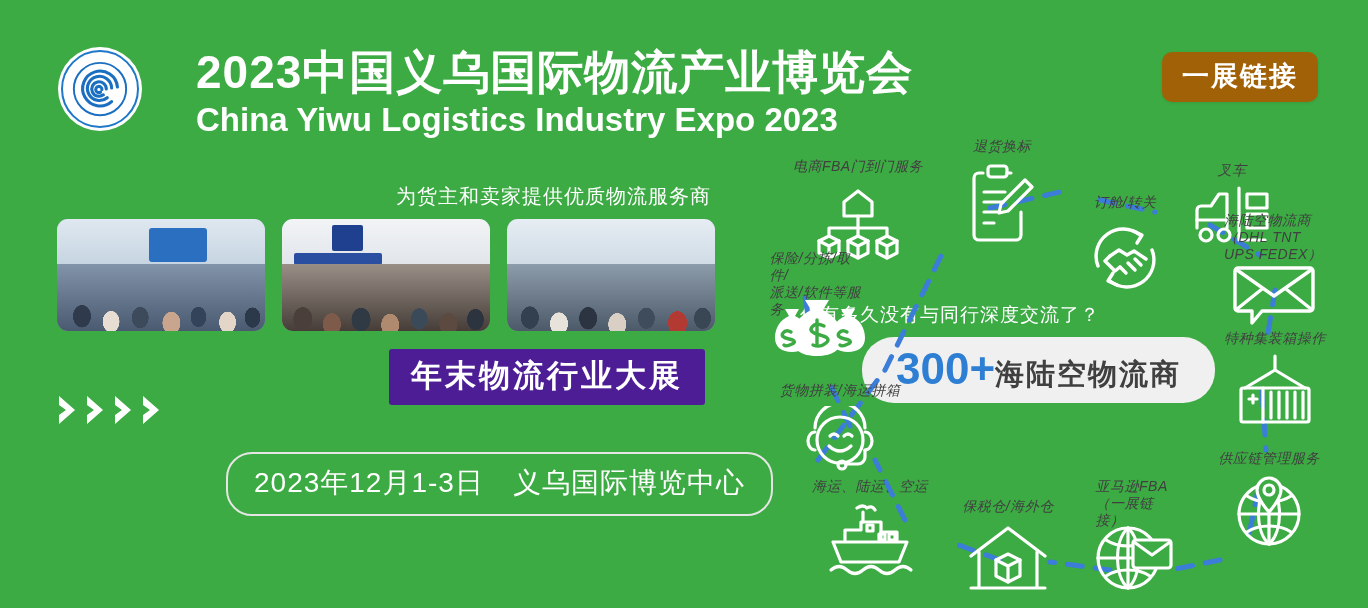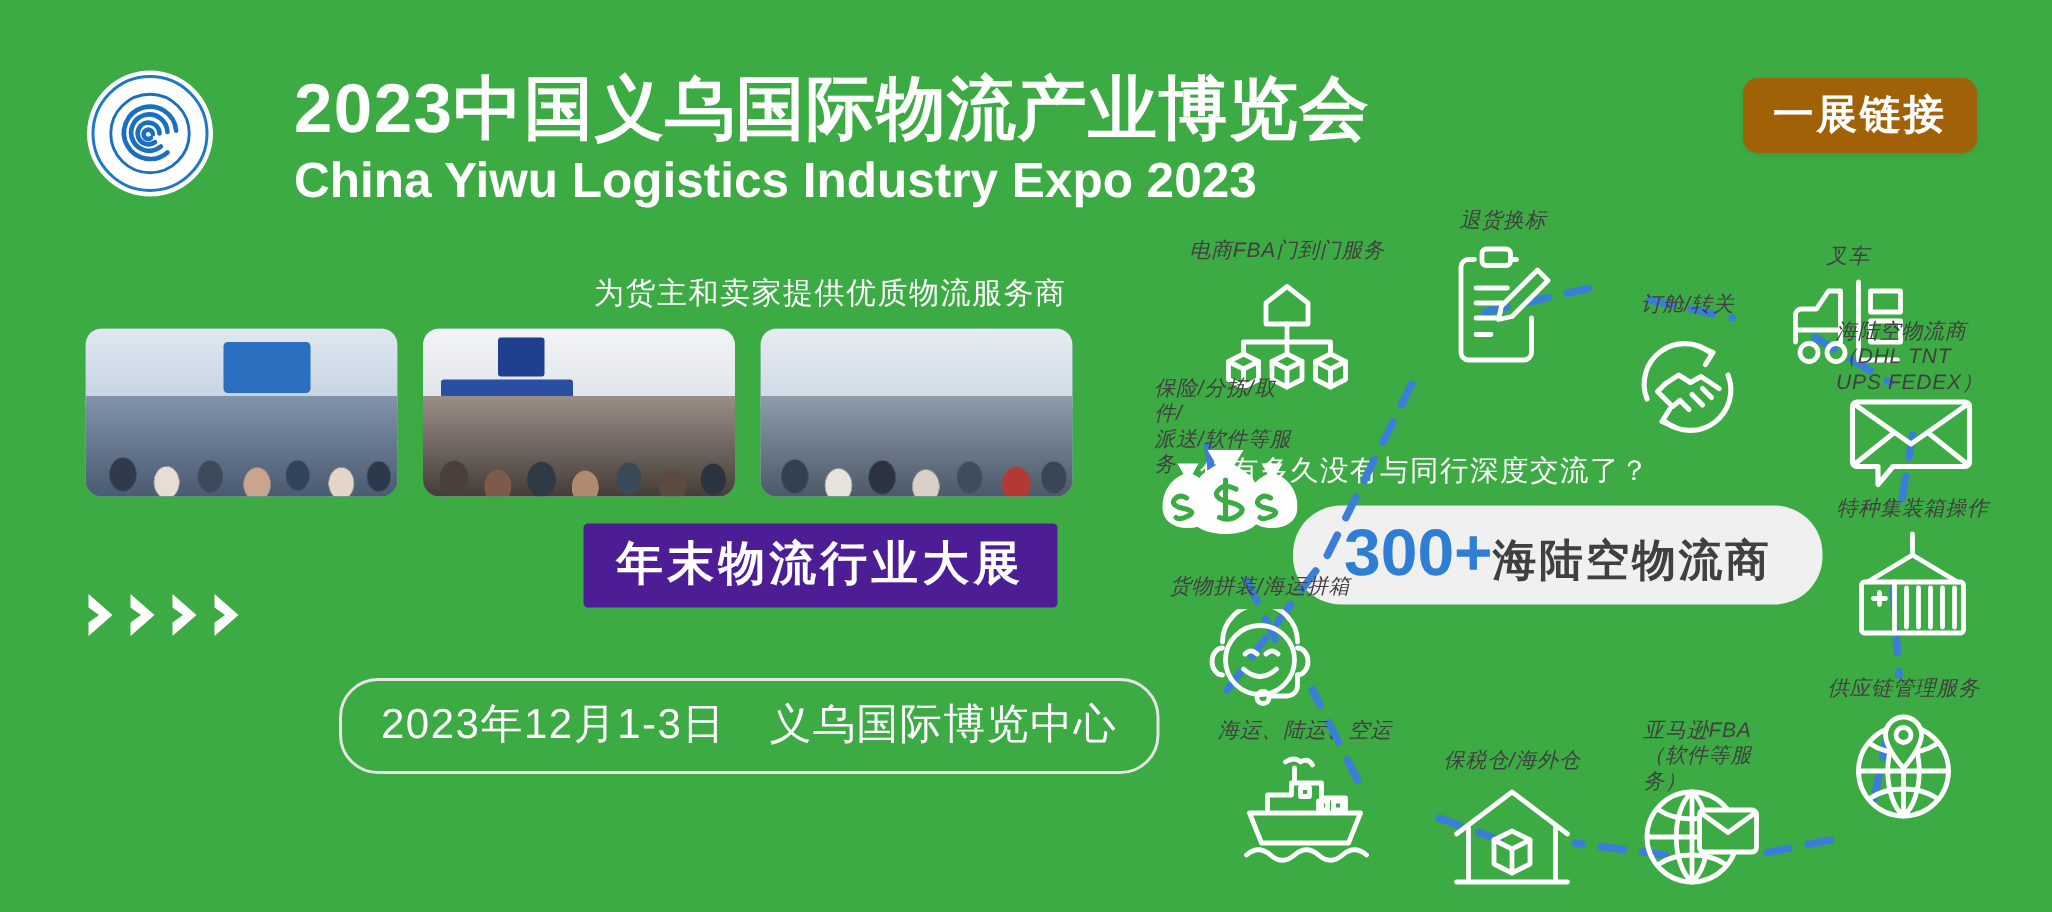--- a/index.html
+++ b/index.html
@@ -347,21 +347,21 @@
             <path d="M17 24 c12 8 32 8 44 0 M17 60 c12 -8 32 -8 44 0"></path>
             <path d="M39 6 a12 12 0 0 1 12 12 c0 9 -12 22 -12 22 S27 27 27 18 A12 12 0 0 1 39 6 Z" fill="#3cab43"></path>
             <circle cx="39" cy="18" r="5"></circle>
           </g>
         </svg>
       </div>
     </div>
 
     <div class="node" style="left:358px;top:348px;width:150px;height:130px;">
       <div class="lbl two" style="top:0;">亚马逊FBA
-（软件等服务）</div>
+（一展链接）</div>
       <div class="ic" style="top:40px;">
         <svg width="82" height="78" viewBox="0 0 82 78">
           <g fill="none" stroke="#ffffff" stroke-width="3.2" stroke-linejoin="round" stroke-linecap="round">
             <circle cx="36" cy="40" r="30"></circle>
             <path d="M6 40 H66 M36 10 v60"></path>
             <path d="M36 10 c-14 12 -14 48 0 60 M36 10 c14 12 14 48 0 60"></path>
             <path d="M14 22 c12 8 32 8 44 0 M14 58 c12 -8 32 -8 44 0"></path>
             <path d="M44 22 H76 a3 3 0 0 1 3 3 V47 a3 3 0 0 1 -3 3 H44 a3 3 0 0 1 -3 -3 V25 a3 3 0 0 1 3 -3 Z" fill="#3cab43"></path>
             <path d="M42 24 L60 37 L78 24"></path>
           </g>

